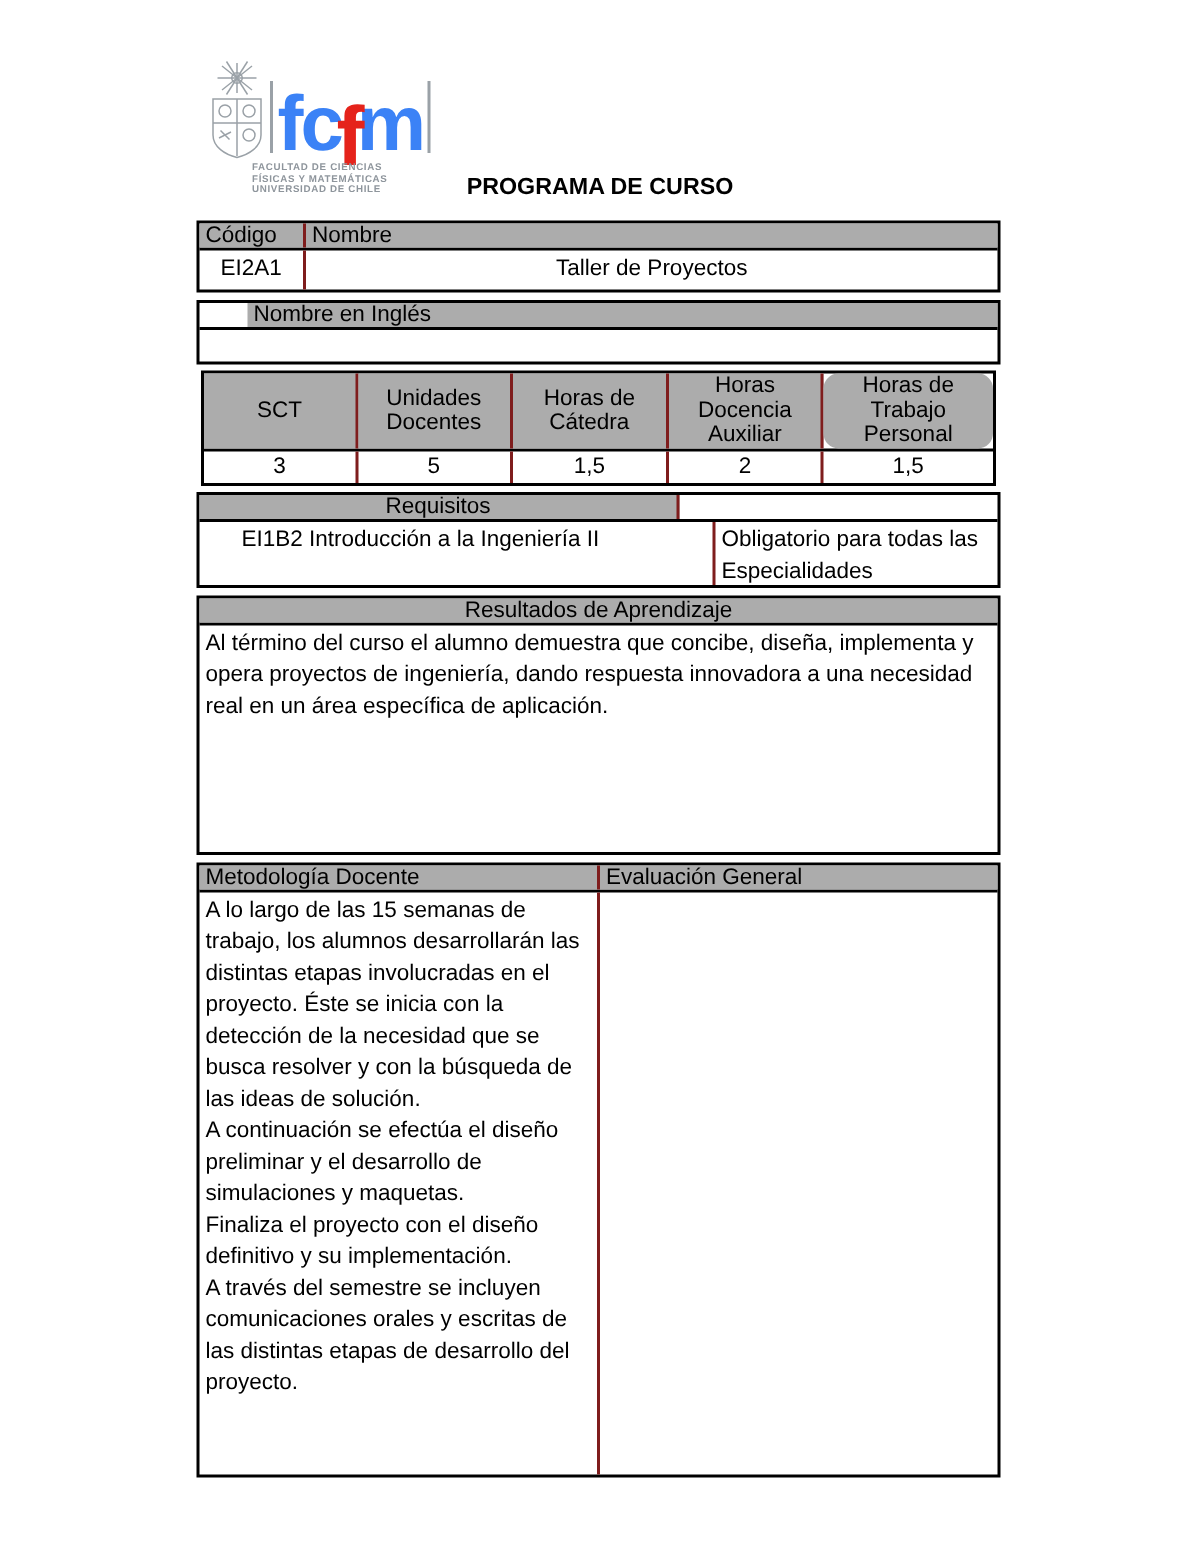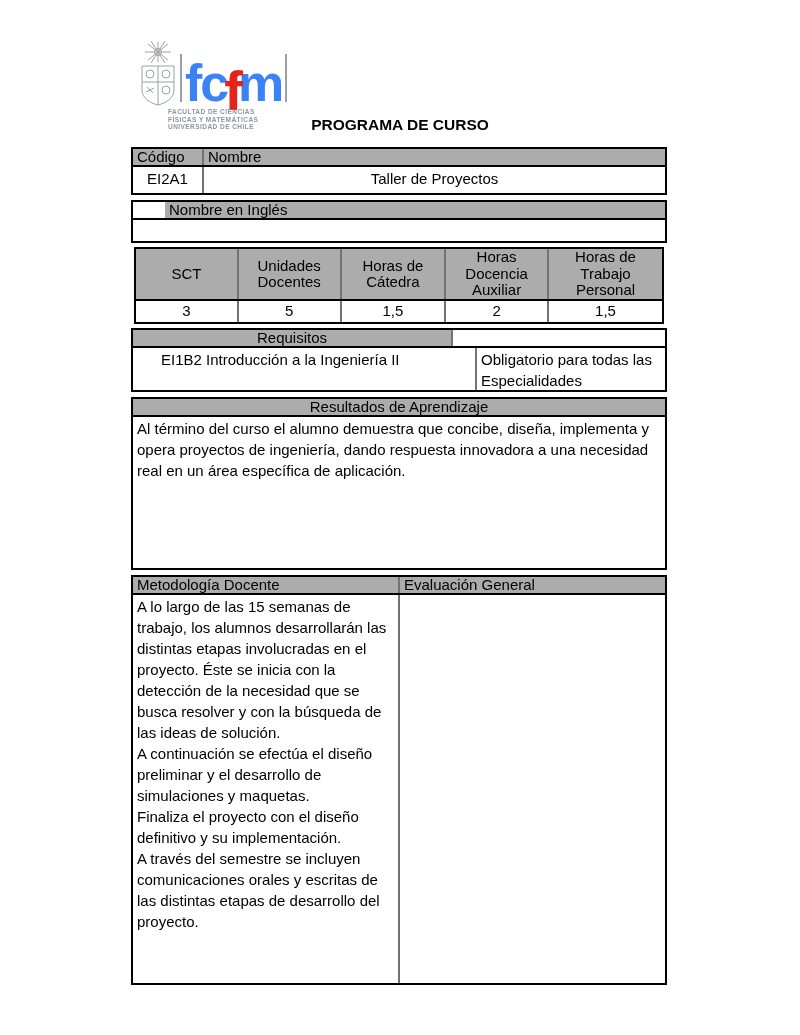--- a/index.html
+++ b/index.html
@@ -43,21 +43,21 @@
     text-align: center; font-weight: bold; font-size: 15.5px;
   }
 
   
   .doc-tables { position: absolute; left: 131px; top: 147px; width: 536px; }
   .tsec { border: 2px solid #000; background: #fff; }
   .gap5 { height: 5px; } .gap4 { height: 4px; }
   .hdr { background: #acacac; }
   .row { display: flex; align-items: stretch; }
   .cell { overflow: hidden; }
-  .div-r { border-right: 2px solid #737373; }
+  .div-r { border-right: 2px solid #7f1d1d; }
   .div-t { border-top: 2px solid #000; }
   .lbl { font-size: 15px; line-height: 16px; padding: 0 4px; }
   .txt { font-size: 15px; line-height: 21px; padding: 1px 4px; white-space: pre-line; }
   .ctr { text-align: center; }
 
   
   .secA .h { height: 16px; }
   .secA .c { height: 28px; }
   .colA1 { width: 71px; }
   .colA2 { flex: 1; }
@@ -65,21 +65,21 @@
   
   .secB .h { height: 16px; margin-left: 32px; }
   .secB .c { height: 23px; }
 
   
   .secC { margin: 0 3px; }
   .secC .h { height: 50px; }
   .secC .c { height: 23px; }
   .secC .cell { display: flex; align-items: center; justify-content: center; text-align: center; }
   .secC .lbl { line-height: 16.5px; padding: 0 2px; }
-  .cw1 { flex: 103; } .cw2 { flex: 103; } .cw3 { flex: 105; } .cw4 { flex: 103; } .cw5 { flex: 116; }
+  .cw1 { flex: 103; } .cw2 { flex: 103; } .cw3 { flex: 105; } .cw4 { flex: 103; } .cw5 { flex: 116; border-radius: 10px; }
 
   
   .secD .h { height: 16px; flex-direction: column; }
   .secD .c { height: 44px; padding-left: 24px; }
   .colD1 { width: 320px; }
   .colD2 { flex: 1; }
 
   
   .secE .h { height: 16px; }
   .secE .c { height: 153px; }

